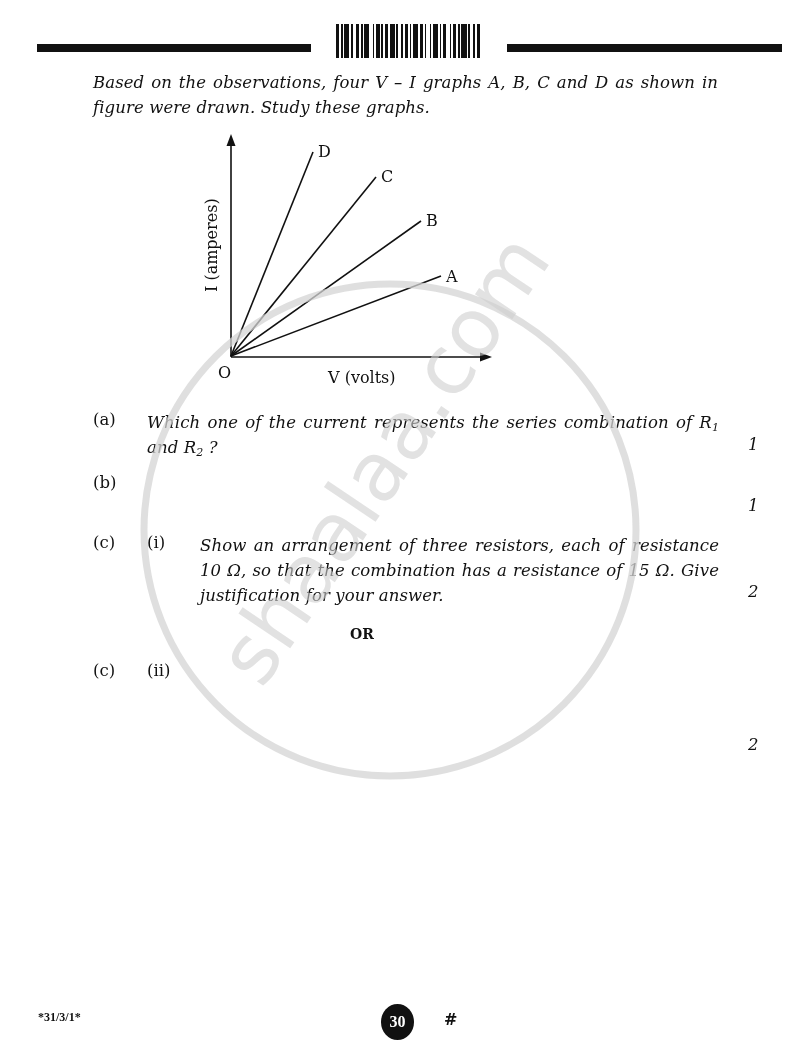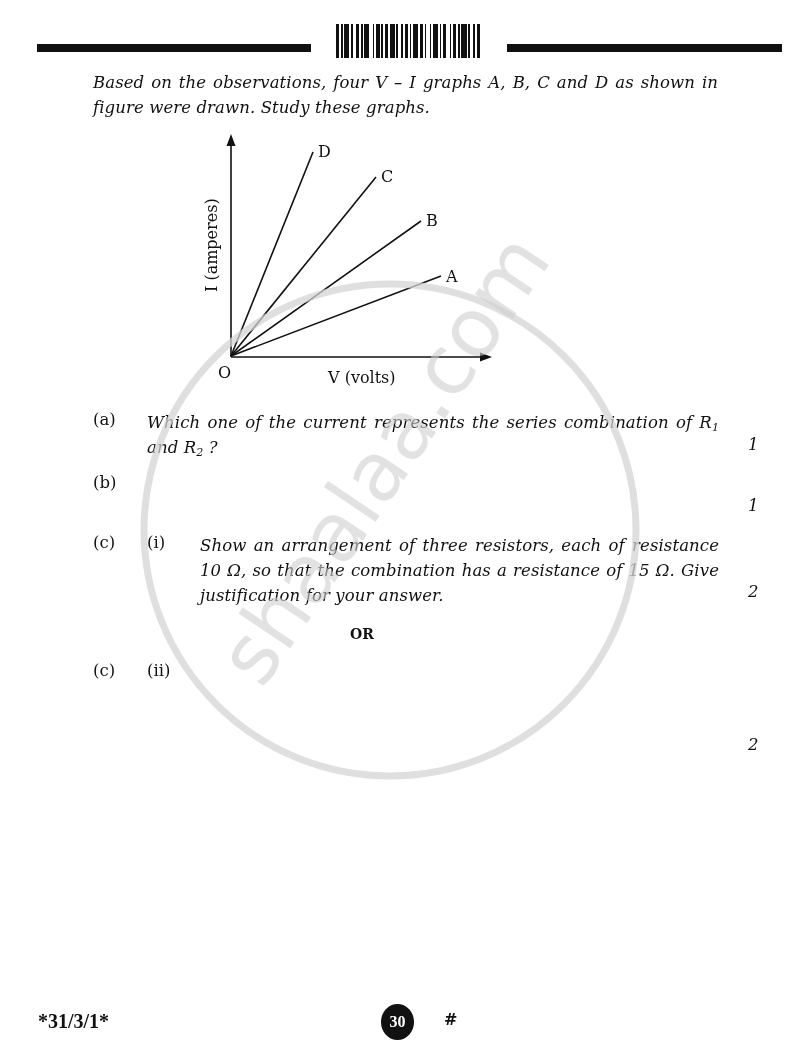--- a/index.html
+++ b/index.html
@@ -8,21 +8,21 @@
   .page { position:absolute; left:0; top:0; width:800px; height:1060px; }
   .rule { position:absolute; height:8px; background:#111; top:44px; }
   .barcode { position:absolute; left:336px; top:24px; width:146px; height:34px; display:flex; align-items:stretch; }
   .barcode span { display:block; height:100%; background:#111; }
   .text { position:absolute; font-size:16.5px; line-height:25px; letter-spacing:0.1px;font-style:italic; }
   .justify { text-align:justify; text-align-last:left; }
   .marks { position:absolute; left:748px; font-style:italic; font-size:16.5px; }
   .lbl { position:absolute; font-size:16.5px; }
   sub { font-size:11px; vertical-align:-3px; line-height:0; }
   .or { position:absolute; left:350px; top:626px; font-weight:bold; font-size:14px; }
-  .footer-code { position:absolute; left:38px; top:1010px; font-weight:bold; font-size:20px; font-family:"Liberation Serif",serif; }
+  .footer-code { position:absolute; left:38px; top:1010px; font-weight:bold; font-size:12px; font-family:"Liberation Serif",serif; }
   .page-num { position:absolute; left:381px; top:1004px; width:33px; height:36px; border-radius:50%; background:#111; color:#fff;
               font-weight:bold; font-size:16px; display:flex; align-items:center; justify-content:center; font-family:"Liberation Serif",serif; }
   .hash { position:absolute; left:444px; top:1010px; font-weight:bold; font-size:16px; }
   .watermark { position:absolute; left:0; top:0; pointer-events:none; }
 </style>
 </head>
 <body>
 
 <div class="page">
 

